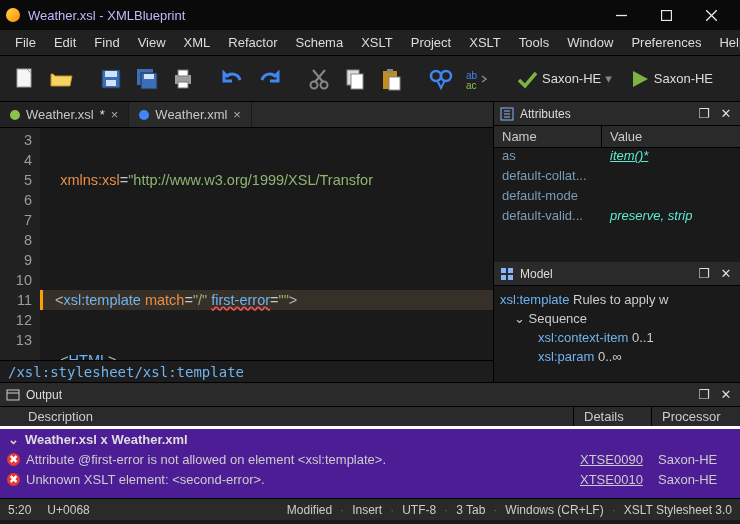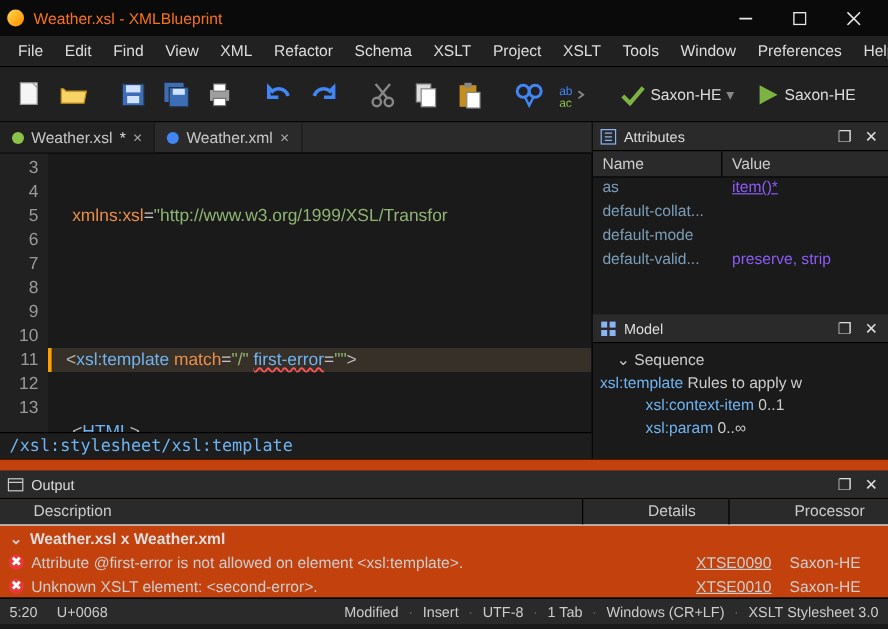--- a/index.html
+++ b/index.html
@@ -1,19 +1,19 @@
 <!DOCTYPE html>
 <html><head>
 <meta charset="utf-8">
 <style>
 * { margin: 0; padding: 0; box-sizing: border-box; font-family: 'Segoe UI', Tahoma, sans-serif; }
 html, body { width: 740px; height: 524px; overflow: hidden; background: #1a1a1a; color: #c7c7c7; font-size: 13px; }
 .titlebar { height: 30px; background: #0a0a0a; display: flex; align-items: center; padding: 0 6px; }
 .titlebar .appicon { width: 14px; height: 14px; border-radius: 50%; background: linear-gradient(135deg,#ffd94a,#ff8a00); margin-right: 8px; }
-.titlebar .title { flex: 1; color: #f97316; font-size: 13px; }
+.titlebar .title { flex: 1; color: #c4b5fd; font-size: 13px; }
 .titlebar .winbtn { width: 45px; height: 30px; display: flex; align-items: center; justify-content: center; cursor: pointer; }
 .titlebar .winbtn svg { stroke: #e8e8e8; fill: none; }
 .menubar { height: 26px; background: #212121; display: flex; align-items: center; padding: 0 6px; border-bottom: 1px solid #000; }
 .menubar span { padding: 4px 9px; cursor: pointer; color: #ddd; }
 .toolbar { height: 46px; background: #212121; display: flex; align-items: center; gap: 6px; padding: 0 8px; border-bottom: 1px solid #000; }
 .tbtn { width: 34px; height: 34px; display: flex; align-items: center; justify-content: center; cursor: pointer; border-radius: 3px; }
 .tbtn-group { display:flex; align-items:center; gap:2px; margin-right: 10px; }
 .trun { display:flex; align-items:center; gap:4px; padding:2px 6px; cursor:pointer; color:#ddd; }
 .content-row { display: flex; height: 280px; }
 .editor-pane { flex: 1; display: flex; flex-direction: column; background: #1a1a1a; border-right: 1px solid #000; min-width:0; }
@@ -40,30 +40,30 @@
 .panel-hdr .spacer { flex:1; }
 .panel-hdr .pbtn { width:16px; height:16px; display:flex; align-items:center; justify-content:center; cursor:pointer; font-size:13px; }
 .panel-icon { width:14px; height:14px; }
 .attr-table { flex:1; overflow:hidden; display:flex; flex-direction:column; font-size:13px; }
 .attr-head { display:flex; height:22px; background:#2a2a2a; border-bottom:1px solid #000; }
 .attr-head div { padding:3px 8px; color:#ccc; }
 .attr-col-name { width:108px; border-right:1px solid #000; }
 .attr-col-val { flex:1; }
 .attr-row { display:flex; height:20px; font-size:13px; }
 .attr-row .n { width:108px; padding:0 8px; color:#7a9cb5; overflow:hidden; text-overflow:ellipsis; white-space:nowrap; }
-.attr-row .v { flex:1; padding:0 8px; color:#8b5cf6; overflow:hidden; text-overflow:ellipsis; white-space:nowrap; }
+.attr-row .v { flex:1; padding:0 8px; color:#5eead4; font-style:italic; overflow:hidden; text-overflow:ellipsis; white-space:nowrap; }
 .model-panel { display:flex; flex-direction:column; height:120px;margin-top:14px; }
 .model-body { flex:1; overflow:hidden; padding:4px 6px; font-size:13px; line-height:19px; }
 .model-body .mtitle { color:#6fb4f0; }
 .model-body .mtext { color:#ccc; }
 .model-body .row { white-space:nowrap; overflow:hidden; text-overflow:ellipsis; }
 .model-body .indent1 { padding-left:14px; }
 .model-body .indent2 { padding-left:38px; }
-.output-panel { height:116px; background:#c2410c; border-top:1px solid #000; display:flex; flex-direction:column;justify-content:flex-end; }
-.out-table-head { display:flex; height:22px; background:#2a2a2a; border-bottom:1px solid #ffffff; font-size:13px;gap:44px; }
+.output-panel { height:116px; background:#4c1d95; border-top:1px solid #000; display:flex; flex-direction:column; }
+.out-table-head { display:flex; height:22px; background:#2a2a2a; border-bottom:3px solid #ffffff; font-size:13px; }
 .out-table-head div { padding:2px 10px; color:#ccc; }
 .out-desc { flex:1; border-right:1px solid #000; }
 .out-det { width:78px; border-right:1px solid #000; }
 .out-proc { width:88px; }
 .out-group { display:flex; align-items:center; height:20px; padding:0 8px; font-weight:bold; color:#ddd; font-size:13px; gap:6px; }
 .out-row { display:flex; align-items:center; height:20px; font-size:13px; }
 .out-row .ic { width:26px; display:flex; justify-content:flex-end; padding-right:6px; }
 .out-row .erricon { width:13px; height:13px; border-radius:50%; background:#e53935; color:#fff; font-size:11px; display:flex; align-items:center; justify-content:center; }
 .out-row .msg { flex:1; color:#ccc; white-space:nowrap; overflow:hidden; text-overflow:ellipsis; }
 .out-row .det { width:78px; color:#ccc; text-decoration:underline; padding-left:6px; }
@@ -307,22 +307,22 @@
             <rect x="8" y="1" width="5" height="5" fill="#8ab4f8"></rect>
             <rect x="1" y="8" width="5" height="5" fill="#8ab4f8"></rect>
             <rect x="8" y="8" width="5" height="5" fill="#8ab4f8"></rect>
           </svg>
         <span>Model</span>
         <div class="spacer"></div>
         <div class="pbtn">❐</div>
         <div class="pbtn">✕</div>
       </div>
       <div class="model-body">
+        <div class="row"><span class="mtitle">xsl:template</span> <span class="mtext">Rules to apply w</span></div>
         <div class="row indent1"><span style="color:#ccc;">⌄</span> <span class="mtext">Sequence</span></div>
-        <div class="row"><span class="mtitle">xsl:template</span> <span class="mtext">Rules to apply w</span></div>
         <div class="row indent2"><span class="mtitle">xsl:context-item</span> <span class="mtext">0..1</span></div>
         <div class="row indent2"><span class="mtitle">xsl:param</span> <span class="mtext">0..∞</span></div>
       </div>
     </div>
   </div>
 </div>
 
 <div class="output-panel">
   <div class="panel-hdr">
     <svg class="panel-icon">
@@ -364,18 +364,18 @@
 <div class="statusbar">
   <span>5:20</span>
   <span>U+0068</span>
   <div class="spacer"></div>
   <span>Modified</span>
     <span class="sep">·</span>
   <span>Insert</span>
     <span class="sep">·</span>
   <span>UTF-8</span>
     <span class="sep">·</span>
-  <span>1 Tab</span>
+  <span>3 Tab</span>
     <span class="sep">·</span>
   <span>Windows (CR+LF)</span>
     <span class="sep">·</span>
   <span>XSLT Stylesheet 3.0</span>
 </div>
 
 </body></html>

